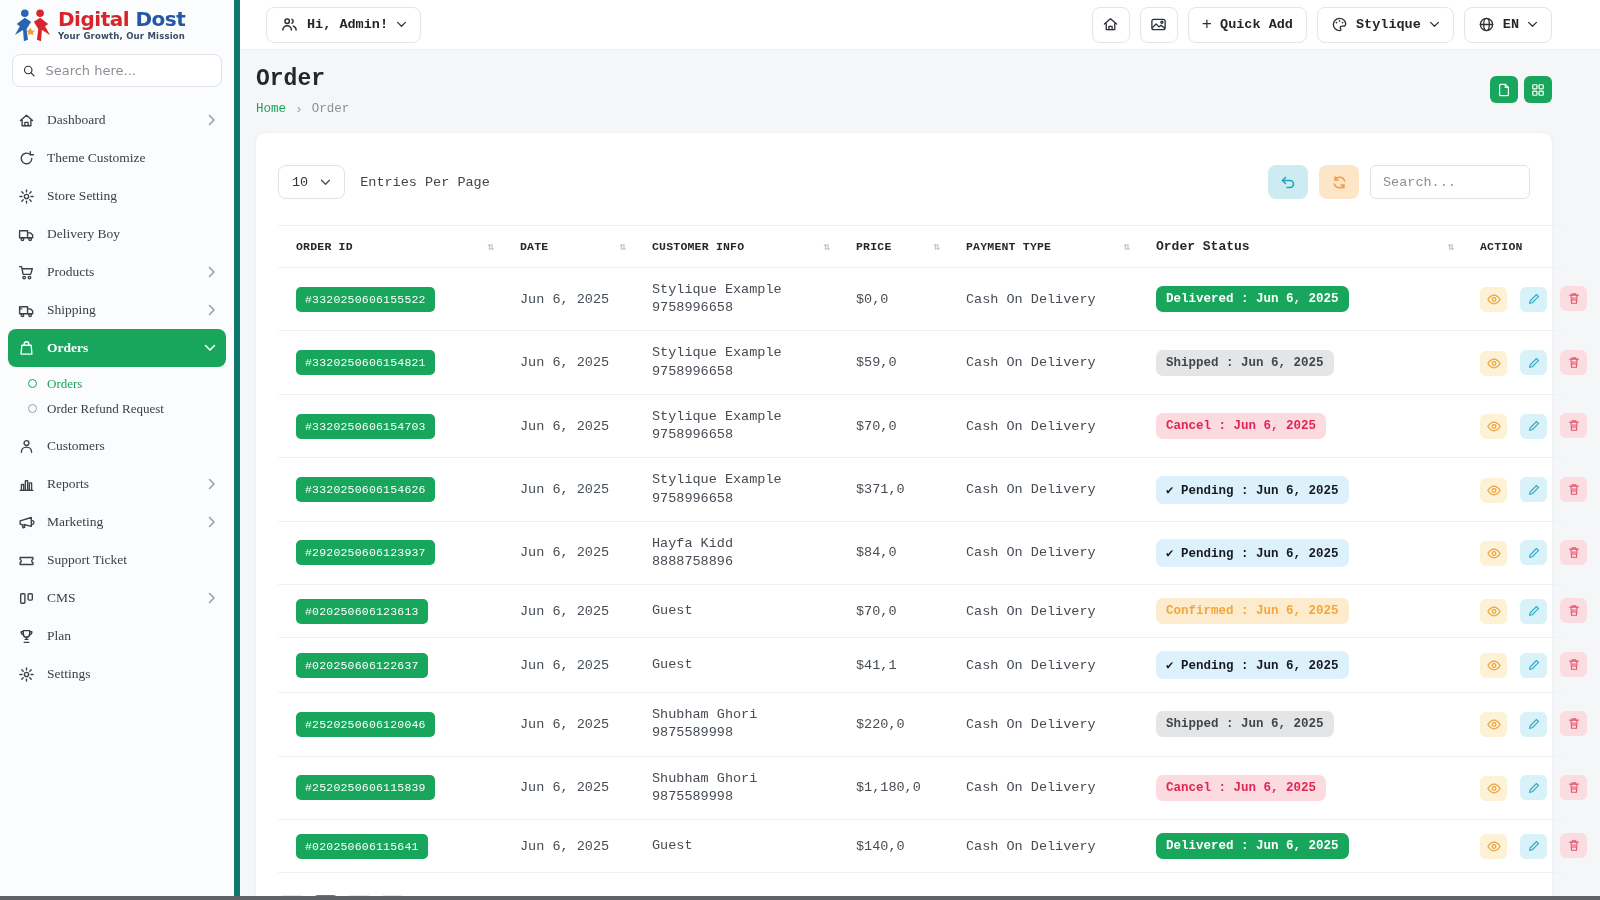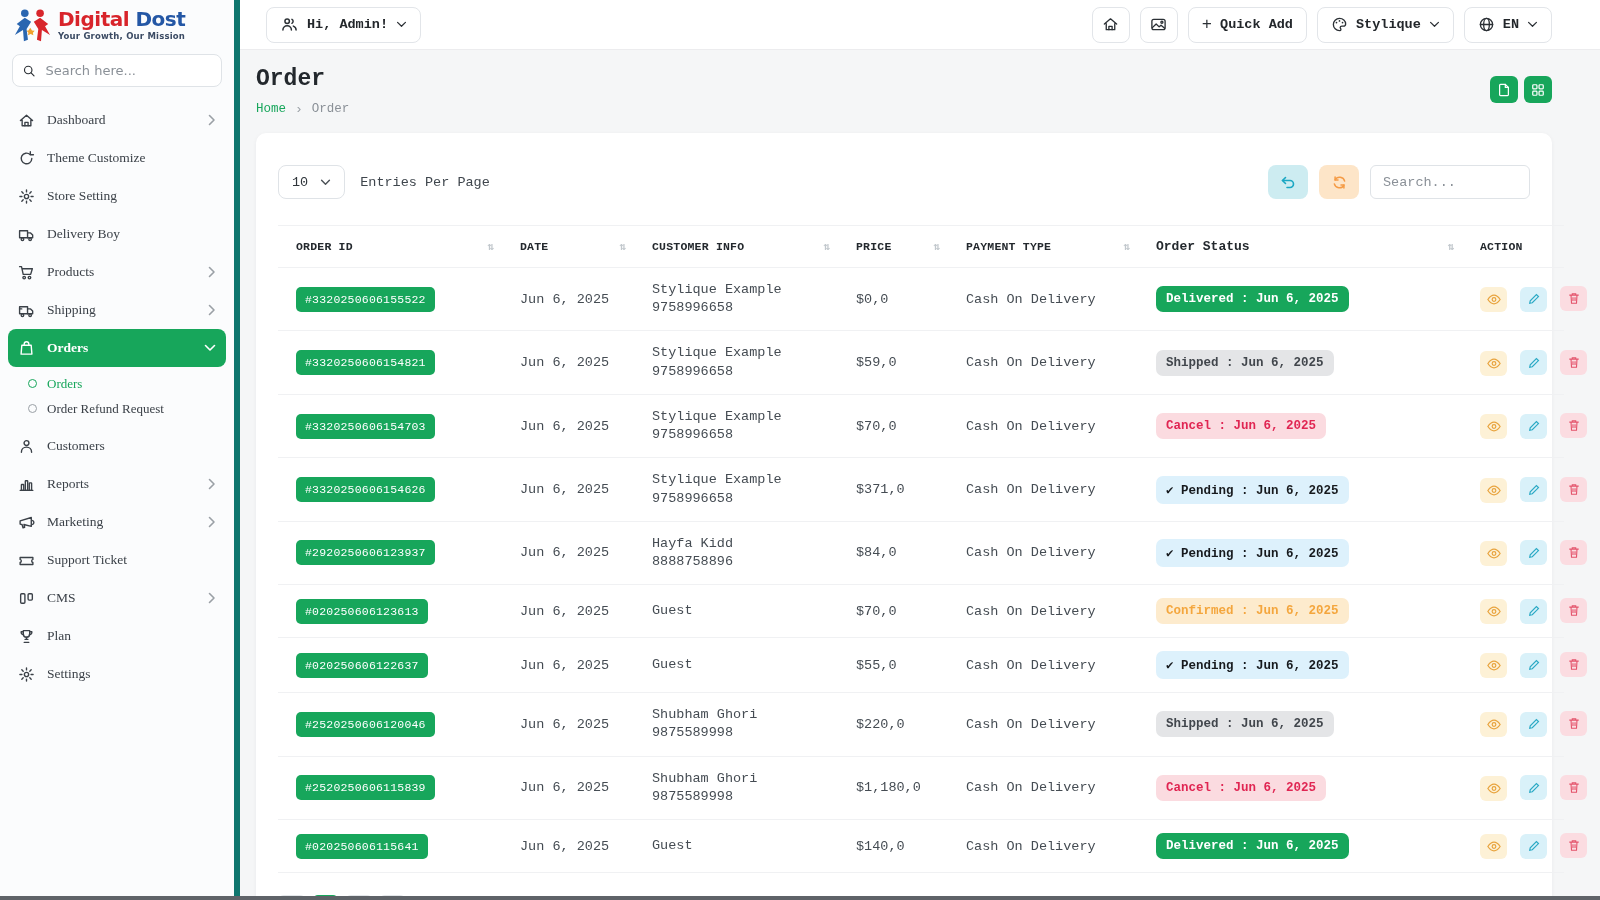--- a/index.html
+++ b/index.html
@@ -611,21 +611,21 @@
                   </button>
               </td>
             </tr>
             <tr>
               <td><span class="order-badge">#020250606122637</span></td>
               <td>Jun 6, 2025</td>
               <td>
                   <div class="cust-name">Guest</div>
                   <div class="cust-phone"></div>
                 </td>
-              <td>$55,0</td>
+              <td>$41,1</td>
               <td>Cash On Delivery</td>
               <td><span class="status-badge" data-status="pending">Pending : Jun 6, 2025</span></td>
               <td class="actions">
                 <button class="action-btn view">
                     <svg width="14" height="11" viewBox="0 0 16 12" fill="none" stroke="#e8a33d" stroke-width="1.4">
                       <path d="M1 6c2.2-3.3 4.5-5 7-5s4.8 1.7 7 5c-2.2 3.3-4.5 5-7 5S3.2 9.3 1 6z"></path>
                       <circle cx="8" cy="6" r="2.1"></circle>
                     </svg>
                   </button>
                 <button class="action-btn edit">

